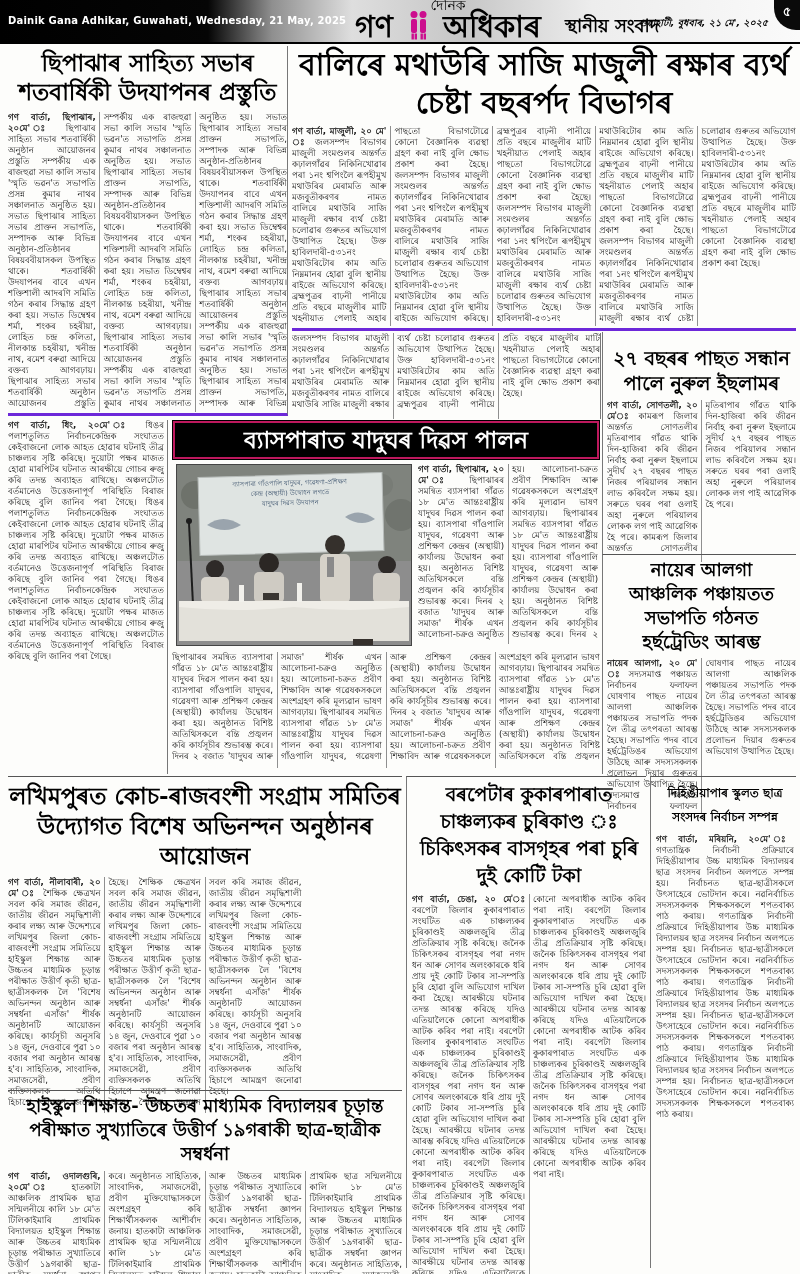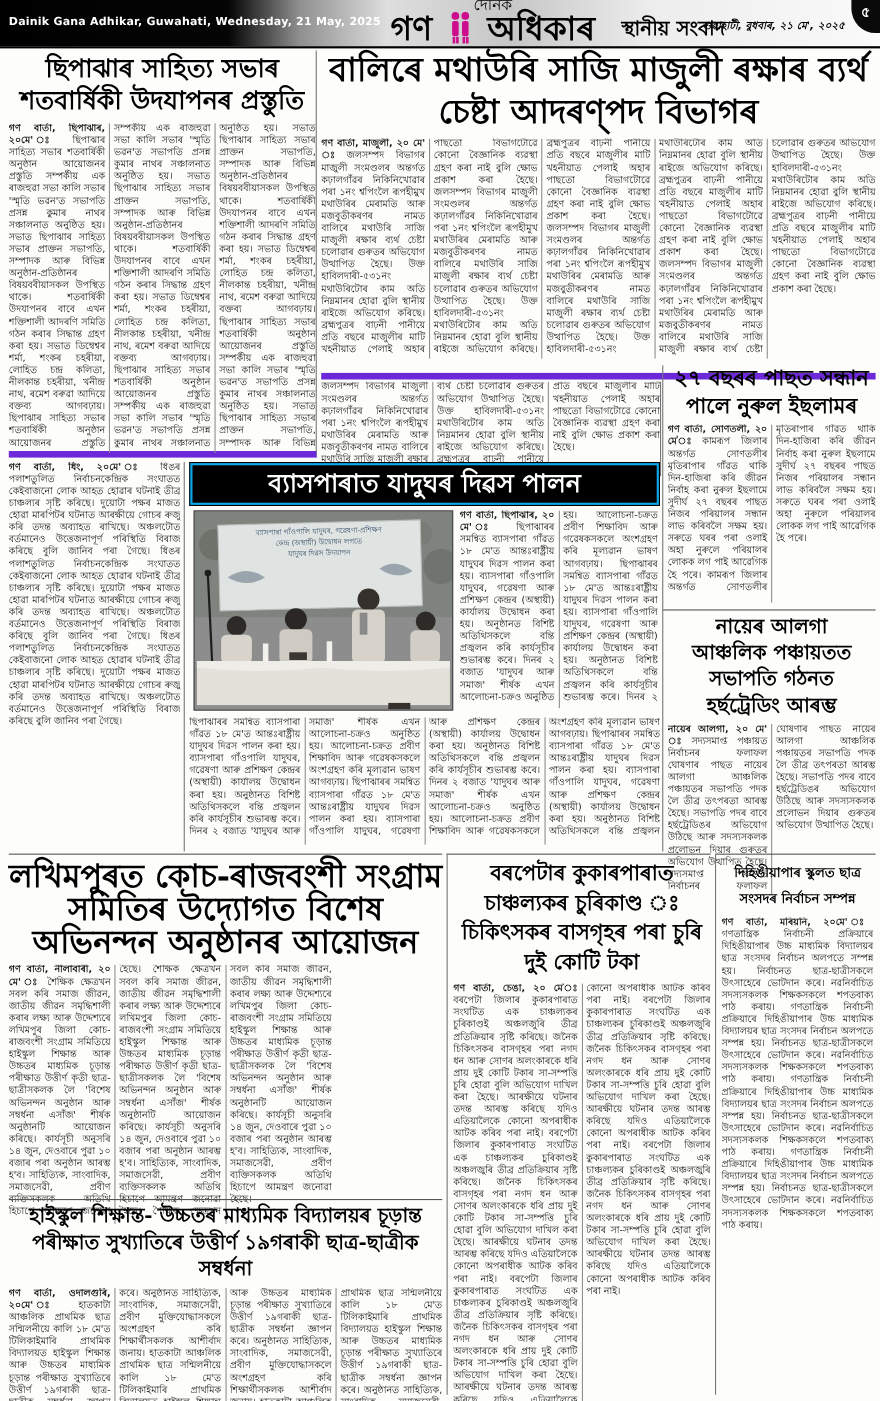--- a/index.html
+++ b/index.html
@@ -23,26 +23,26 @@
   
   .art{position:absolute;box-sizing:border-box;}
   .hl{font-family:"DejaVu Serif",serif;font-weight:bold;text-align:center;color:#000;margin:0;}
   .body-text{font-size:8.6px;line-height:1.28;text-align:justify;color:#161616;overflow:hidden;word-break:break-word;hyphens:auto;}
   .byline{font-weight:bold;}
   .cols-2{column-count:2;column-gap:8px;column-rule:1px solid #8f8f8f;column-fill:auto;}
   .cols-3{column-count:3;column-gap:8px;column-rule:1px solid #8f8f8f;column-fill:auto;}
   .cols-4{column-count:4;column-gap:8px;column-rule:1px solid #8f8f8f;column-fill:auto;}
   .cols-5{column-count:5;column-gap:8px;column-rule:1px solid #8f8f8f;column-fill:auto;}
   .rule-r{border-right:1px solid #777;}
-  .rule-b{border-bottom:6px solid #6d28d9;}
+  .rule-b{border-bottom:3px solid #6d28d9;}
   .rule-t{border-top:1px solid #555;}
   .rule-l{border-left:1px solid #777;}
 
   
-  .banner-frame{border:1px solid #000;padding:2px;background:#0ea5e9;}
+  .banner-frame{border:1px solid #000;padding:2px;background:#be185d;}
   .banner-inner{background:#000;color:#fff;text-align:center;font-family:"DejaVu Serif",serif;font-weight:bold;font-size:23px;line-height:34px;}
 
   
   .boxed-hl{border:1px solid #000;padding:6px 4px;}
 
   
   .photo{position:absolute;left:4px;top:4px;width:234px;height:180px;background:#8d8d8d;border:1px solid #444;overflow:hidden;}
   .photo svg{display:block;}
   .photo-banner-text{position:absolute;left:28px;top:14px;width:170px;color:#39506b;font-size:6.5px;line-height:1.5;text-align:center;transform:rotate(-1.5deg);}
 </style>
@@ -79,32 +79,32 @@
 
   <article class="art rule-r rule-b" style="left:8px;top:46px;width:280px;height:370px;">
     <h2 class="hl" style="font-size:23px;line-height:29px;margin:2px 0 6px;">ছিপাঝাৰ সাহিত্য সভাৰ শতবাৰ্ষিকী উদযাপনৰ প্ৰস্তুতি</h2>
     <div class="body-text cols-3" style="height:300px;">
       <b class="byline">গণ বাৰ্তা, ছিপাঝাৰ, ২০মে' ঃ</b>
       <span>ছিপাঝাৰ সাহিত্য সভাৰ শতবাৰ্ষিকী অনুষ্ঠান আয়োজনৰ প্ৰস্তুতি সম্পৰ্কীয় এক ৰাজহুৱা সভা কালি সভাৰ 'স্মৃতি ভৱন'ত সভাপতি প্ৰসন্ন কুমাৰ নাথৰ সঞ্চালনাত অনুষ্ঠিত হয়। সভাত ছিপাঝাৰ সাহিত্য সভাৰ প্ৰাক্তন সভাপতি, সম্পাদক আৰু বিভিন্ন অনুষ্ঠান-প্ৰতিষ্ঠানৰ বিষয়ববীয়াসকল উপস্থিত থাকে। শতবাৰ্ষিকী উদযাপনৰ বাবে এখন শক্তিশালী আদৰণি সমিতি গঠন কৰাৰ সিদ্ধান্ত গ্ৰহণ কৰা হয়। সভাত ডিম্বেশ্বৰ শৰ্মা, শংকৰ চহৰীয়া, লোহিত চন্দ্ৰ কলিতা, নীলকান্ত চহৰীয়া, খনীন্দ্ৰ নাথ, ৰমেশ বৰুৱা আদিয়ে বক্তব্য আগবঢ়ায়। ছিপাঝাৰ সাহিত্য সভাৰ শতবাৰ্ষিকী অনুষ্ঠান আয়োজনৰ প্ৰস্তুতি সম্পৰ্কীয় এক ৰাজহুৱা সভা কালি সভাৰ 'স্মৃতি ভৱন'ত সভাপতি প্ৰসন্ন কুমাৰ নাথৰ সঞ্চালনাত অনুষ্ঠিত হয়। সভাত ছিপাঝাৰ সাহিত্য সভাৰ প্ৰাক্তন সভাপতি, সম্পাদক আৰু বিভিন্ন অনুষ্ঠান-প্ৰতিষ্ঠানৰ বিষয়ববীয়াসকল উপস্থিত থাকে। শতবাৰ্ষিকী উদযাপনৰ বাবে এখন শক্তিশালী আদৰণি সমিতি গঠন কৰাৰ সিদ্ধান্ত গ্ৰহণ কৰা হয়। সভাত ডিম্বেশ্বৰ শৰ্মা, শংকৰ চহৰীয়া, লোহিত চন্দ্ৰ কলিতা, নীলকান্ত চহৰীয়া, খনীন্দ্ৰ নাথ, ৰমেশ বৰুৱা আদিয়ে বক্তব্য আগবঢ়ায়। ছিপাঝাৰ সাহিত্য সভাৰ শতবাৰ্ষিকী অনুষ্ঠান আয়োজনৰ প্ৰস্তুতি সম্পৰ্কীয় এক ৰাজহুৱা সভা কালি সভাৰ 'স্মৃতি ভৱন'ত সভাপতি প্ৰসন্ন কুমাৰ নাথৰ সঞ্চালনাত অনুষ্ঠিত হয়। সভাত ছিপাঝাৰ সাহিত্য সভাৰ প্ৰাক্তন সভাপতি, সম্পাদক আৰু বিভিন্ন অনুষ্ঠান-প্ৰতিষ্ঠানৰ বিষয়ববীয়াসকল উপস্থিত থাকে। শতবাৰ্ষিকী উদযাপনৰ বাবে এখন শক্তিশালী আদৰণি সমিতি গঠন কৰাৰ সিদ্ধান্ত গ্ৰহণ কৰা হয়। সভাত ডিম্বেশ্বৰ শৰ্মা, শংকৰ চহৰীয়া, লোহিত চন্দ্ৰ কলিতা, নীলকান্ত চহৰীয়া, খনীন্দ্ৰ নাথ, ৰমেশ বৰুৱা আদিয়ে বক্তব্য আগবঢ়ায়। ছিপাঝাৰ সাহিত্য সভাৰ শতবাৰ্ষিকী অনুষ্ঠান আয়োজনৰ প্ৰস্তুতি সম্পৰ্কীয় এক ৰাজহুৱা সভা কালি সভাৰ 'স্মৃতি ভৱন'ত সভাপতি প্ৰসন্ন কুমাৰ নাথৰ সঞ্চালনাত অনুষ্ঠিত হয়। সভাত ছিপাঝাৰ সাহিত্য সভাৰ প্ৰাক্তন সভাপতি, সম্পাদক আৰু বিভিন্ন অনুষ্ঠান-প্ৰতিষ্ঠানৰ বিষয়ববীয়াসকল উপস্থিত থাকে। শতবাৰ্ষিকী উদযাপনৰ বাবে এখন শক্তিশালী আদৰণি সমিতি গঠন কৰাৰ সিদ্ধান্ত গ্ৰহণ কৰা হয়। সভাত ডিম্বেশ্বৰ শৰ্মা, শংকৰ চহৰীয়া, লোহিত চন্দ্ৰ কলিতা, নীলকান্ত চহৰীয়া, খনীন্দ্ৰ নাথ, ৰমেশ বৰুৱা আদিয়ে বক্তব্য আগবঢ়ায়।</span>
     </div>
   </article>
 
   <article class="art" style="left:292px;top:46px;width:504px;height:372px;">
-    <h1 class="hl" style="font-size:30px;line-height:38px;margin:0 0 4px;">বালিৰে মথাউৰি সাজি মাজুলী ৰক্ষাৰ ব্যৰ্থ চেষ্টা আদৰণ্পদ বিভাগৰ</h1>
-    <div class="body-text cols-5 rule-b" style="height:200px;padding-bottom:13px;">
+    <h1 class="hl" style="font-size:30px;line-height:38px;margin:0 0 4px;">বালিৰে মথাউৰি সাজি মাজুলী ৰক্ষাৰ ব্যৰ্থ চেষ্টা বছৰৰ্পদ বিভাগৰ</h1>
+    <div class="body-text cols-5 rule-b" style="height:200px;padding-bottom:2px;">
       <b class="byline">গণ বাৰ্তা, মাজুলী, ২০ মে' ঃ</b>
       <span>জলসম্পদ বিভাগৰ মাজুলী সংমণ্ডলৰ অন্তৰ্গত কঢ়ালগাঁৱৰ নিকিনিখোৱাৰ পৰা ১নং শ্বপিংলৈ ৰূপহীমুখ মথাউৰিৰ মেৰামতি আৰু মজবুতীকৰণৰ নামত বালিৰে মথাউৰি সাজি মাজুলী ৰক্ষাৰ ব্যৰ্থ চেষ্টা চলোৱাৰ গুৰুতৰ অভিযোগ উত্থাপিত হৈছে। উক্ত হাবিলদাৰী-৫৩১নং মথাউৰিটোৰ কাম অতি নিম্নমানৰ হোৱা বুলি স্থানীয় ৰাইজে অভিযোগ কৰিছে। ব্ৰহ্মপুত্ৰৰ বাঢ়নী পানীয়ে প্ৰতি বছৰে মাজুলীৰ মাটি খহনীয়াত পেলাই অহাৰ পাছতো বিভাগটোৱে কোনো বৈজ্ঞানিক ব্যৱস্থা গ্ৰহণ কৰা নাই বুলি ক্ষোভ প্ৰকাশ কৰা হৈছে। জলসম্পদ বিভাগৰ মাজুলী সংমণ্ডলৰ অন্তৰ্গত কঢ়ালগাঁৱৰ নিকিনিখোৱাৰ পৰা ১নং শ্বপিংলৈ ৰূপহীমুখ মথাউৰিৰ মেৰামতি আৰু মজবুতীকৰণৰ নামত বালিৰে মথাউৰি সাজি মাজুলী ৰক্ষাৰ ব্যৰ্থ চেষ্টা চলোৱাৰ গুৰুতৰ অভিযোগ উত্থাপিত হৈছে। উক্ত হাবিলদাৰী-৫৩১নং মথাউৰিটোৰ কাম অতি নিম্নমানৰ হোৱা বুলি স্থানীয় ৰাইজে অভিযোগ কৰিছে। ব্ৰহ্মপুত্ৰৰ বাঢ়নী পানীয়ে প্ৰতি বছৰে মাজুলীৰ মাটি খহনীয়াত পেলাই অহাৰ পাছতো বিভাগটোৱে কোনো বৈজ্ঞানিক ব্যৱস্থা গ্ৰহণ কৰা নাই বুলি ক্ষোভ প্ৰকাশ কৰা হৈছে। জলসম্পদ বিভাগৰ মাজুলী সংমণ্ডলৰ অন্তৰ্গত কঢ়ালগাঁৱৰ নিকিনিখোৱাৰ পৰা ১নং শ্বপিংলৈ ৰূপহীমুখ মথাউৰিৰ মেৰামতি আৰু মজবুতীকৰণৰ নামত বালিৰে মথাউৰি সাজি মাজুলী ৰক্ষাৰ ব্যৰ্থ চেষ্টা চলোৱাৰ গুৰুতৰ অভিযোগ উত্থাপিত হৈছে। উক্ত হাবিলদাৰী-৫৩১নং মথাউৰিটোৰ কাম অতি নিম্নমানৰ হোৱা বুলি স্থানীয় ৰাইজে অভিযোগ কৰিছে। ব্ৰহ্মপুত্ৰৰ বাঢ়নী পানীয়ে প্ৰতি বছৰে মাজুলীৰ মাটি খহনীয়াত পেলাই অহাৰ পাছতো বিভাগটোৱে কোনো বৈজ্ঞানিক ব্যৱস্থা গ্ৰহণ কৰা নাই বুলি ক্ষোভ প্ৰকাশ কৰা হৈছে। জলসম্পদ বিভাগৰ মাজুলী সংমণ্ডলৰ অন্তৰ্গত কঢ়ালগাঁৱৰ নিকিনিখোৱাৰ পৰা ১নং শ্বপিংলৈ ৰূপহীমুখ মথাউৰিৰ মেৰামতি আৰু মজবুতীকৰণৰ নামত বালিৰে মথাউৰি সাজি মাজুলী ৰক্ষাৰ ব্যৰ্থ চেষ্টা চলোৱাৰ গুৰুতৰ অভিযোগ উত্থাপিত হৈছে। উক্ত হাবিলদাৰী-৫৩১নং মথাউৰিটোৰ কাম অতি নিম্নমানৰ হোৱা বুলি স্থানীয় ৰাইজে অভিযোগ কৰিছে। ব্ৰহ্মপুত্ৰৰ বাঢ়নী পানীয়ে প্ৰতি বছৰে মাজুলীৰ মাটি খহনীয়াত পেলাই অহাৰ পাছতো বিভাগটোৱে কোনো বৈজ্ঞানিক ব্যৱস্থা গ্ৰহণ কৰা নাই বুলি ক্ষোভ প্ৰকাশ কৰা হৈছে।</span>
     </div>
     <div class="body-text cols-3 rule-r" style="width:308px;height:86px;margin-top:2px;">
       <span>জলসম্পদ বিভাগৰ মাজুলী সংমণ্ডলৰ অন্তৰ্গত কঢ়ালগাঁৱৰ নিকিনিখোৱাৰ পৰা ১নং শ্বপিংলৈ ৰূপহীমুখ মথাউৰিৰ মেৰামতি আৰু মজবুতীকৰণৰ নামত বালিৰে মথাউৰি সাজি মাজুলী ৰক্ষাৰ ব্যৰ্থ চেষ্টা চলোৱাৰ গুৰুতৰ অভিযোগ উত্থাপিত হৈছে। উক্ত হাবিলদাৰী-৫৩১নং মথাউৰিটোৰ কাম অতি নিম্নমানৰ হোৱা বুলি স্থানীয় ৰাইজে অভিযোগ কৰিছে। ব্ৰহ্মপুত্ৰৰ বাঢ়নী পানীয়ে প্ৰতি বছৰে মাজুলীৰ মাটি খহনীয়াত পেলাই অহাৰ পাছতো বিভাগটোৱে কোনো বৈজ্ঞানিক ব্যৱস্থা গ্ৰহণ কৰা নাই বুলি ক্ষোভ প্ৰকাশ কৰা হৈছে।</span>
     </div>
   </article>
 
   <article class="art rule-l" style="left:602px;top:332px;width:194px;height:222px;padding-left:4px;">
-    <h2 class="hl" style="font-size:19px;line-height:25px;margin:0 0 4px;">২৭ বছৰৰ পাছত সন্ধান পালে নুৰুল ইছলামৰ</h2>
+    <h2 class="hl" style="font-size:19px;line-height:25px;margin:14px 0 4px;">২৭ বছৰৰ পাছত সন্ধান পালে নুৰুল ইছলামৰ</h2>
     <div class="body-text cols-2" style="height:162px;">
       <b class="byline">গণ বাৰ্তা, সোণতলী, ২০ মে'ঃ</b>
       <span>কামৰূপ জিলাৰ অন্তৰ্গত সোণতলীৰ মৃতিৰাপাৰ গাঁৱত থাকি দিন-হাজিৰা কৰি জীৱন নিৰ্বাহ কৰা নুৰুল ইছলামে সুদীৰ্ঘ ২৭ বছৰৰ পাছত নিজৰ পৰিয়ালৰ সন্ধান লাভ কৰিবলৈ সক্ষম হয়। সৰুতে ঘৰৰ পৰা ওলাই অহা নুৰুলে পৰিয়ালৰ লোকক লগ পাই আৱেগিক হৈ পৰে। কামৰূপ জিলাৰ অন্তৰ্গত সোণতলীৰ মৃতিৰাপাৰ গাঁৱত থাকি দিন-হাজিৰা কৰি জীৱন নিৰ্বাহ কৰা নুৰুল ইছলামে সুদীৰ্ঘ ২৭ বছৰৰ পাছত নিজৰ পৰিয়ালৰ সন্ধান লাভ কৰিবলৈ সক্ষম হয়। সৰুতে ঘৰৰ পৰা ওলাই অহা নুৰুলে পৰিয়ালৰ লোকক লগ পাই আৱেগিক হৈ পৰে।</span>
     </div>
   </article>
 
   <article class="art rule-l rule-t" style="left:602px;top:554px;width:194px;height:220px;padding-left:4px;padding-top:3px;">
     <h2 class="hl" style="font-size:18px;line-height:24px;margin:0 15px 4px;">নায়েৰ আলগা আঞ্চলিক পঞ্চায়তত সভাপতি গঠনত হৰ্ছট্ৰেডিং আৰম্ভ</h2>
     <div class="body-text cols-2" style="height:156px;">
       <b class="byline">নায়েৰ আলগা, ২০ মে' ঃ</b>
@@ -168,21 +168,21 @@
         <b class="byline">গণ বাৰ্তা, ছিপাঝাৰ, ২০ মে' ঃ</b>
         <span>ছিপাঝাৰৰ সমন্বিত ব্যাসপাৰা গাঁৱত ১৮ মে'ত আন্তঃৰাষ্ট্ৰীয় যাদুঘৰ দিৱস পালন কৰা হয়। ব্যাসপাৰা গাঁওপালি যাদুঘৰ, গৱেষণা আৰু প্ৰশিক্ষণ কেন্দ্ৰৰ (অস্থায়ী) কাৰ্যালয় উদ্বোধন কৰা হয়। অনুষ্ঠানত বিশিষ্ট অতিথিসকলে বন্তি প্ৰজ্বলন কৰি কাৰ্যসূচীৰ শুভাৰম্ভ কৰে। দিনৰ ২ বজাত 'যাদুঘৰ আৰু সমাজ' শীৰ্ষক এখন আলোচনা-চক্ৰও অনুষ্ঠিত হয়। আলোচনা-চক্ৰত প্ৰবীণ শিক্ষাবিদ আৰু গৱেষকসকলে অংশগ্ৰহণ কৰি মূল্যৱান ভাষণ আগবঢ়ায়। ছিপাঝাৰৰ সমন্বিত ব্যাসপাৰা গাঁৱত ১৮ মে'ত আন্তঃৰাষ্ট্ৰীয় যাদুঘৰ দিৱস পালন কৰা হয়। ব্যাসপাৰা গাঁওপালি যাদুঘৰ, গৱেষণা আৰু প্ৰশিক্ষণ কেন্দ্ৰৰ (অস্থায়ী) কাৰ্যালয় উদ্বোধন কৰা হয়। অনুষ্ঠানত বিশিষ্ট অতিথিসকলে বন্তি প্ৰজ্বলন কৰি কাৰ্যসূচীৰ শুভাৰম্ভ কৰে। দিনৰ ২ বজাত 'যাদুঘৰ আৰু সমাজ' শীৰ্ষক এখন আলোচনা-চক্ৰও অনুষ্ঠিত হয়। আলোচনা-চক্ৰত প্ৰবীণ শিক্ষাবিদ আৰু গৱেষকসকলে অংশগ্ৰহণ কৰি মূল্যৱান ভাষণ আগবঢ়ায়।</span>
       </div>
     </div>
     <div class="body-text cols-4" style="height:116px;margin-top:4px;">
       <span>ছিপাঝাৰৰ সমন্বিত ব্যাসপাৰা গাঁৱত ১৮ মে'ত আন্তঃৰাষ্ট্ৰীয় যাদুঘৰ দিৱস পালন কৰা হয়। ব্যাসপাৰা গাঁওপালি যাদুঘৰ, গৱেষণা আৰু প্ৰশিক্ষণ কেন্দ্ৰৰ (অস্থায়ী) কাৰ্যালয় উদ্বোধন কৰা হয়। অনুষ্ঠানত বিশিষ্ট অতিথিসকলে বন্তি প্ৰজ্বলন কৰি কাৰ্যসূচীৰ শুভাৰম্ভ কৰে। দিনৰ ২ বজাত 'যাদুঘৰ আৰু সমাজ' শীৰ্ষক এখন আলোচনা-চক্ৰও অনুষ্ঠিত হয়। আলোচনা-চক্ৰত প্ৰবীণ শিক্ষাবিদ আৰু গৱেষকসকলে অংশগ্ৰহণ কৰি মূল্যৱান ভাষণ আগবঢ়ায়। ছিপাঝাৰৰ সমন্বিত ব্যাসপাৰা গাঁৱত ১৮ মে'ত আন্তঃৰাষ্ট্ৰীয় যাদুঘৰ দিৱস পালন কৰা হয়। ব্যাসপাৰা গাঁওপালি যাদুঘৰ, গৱেষণা আৰু প্ৰশিক্ষণ কেন্দ্ৰৰ (অস্থায়ী) কাৰ্যালয় উদ্বোধন কৰা হয়। অনুষ্ঠানত বিশিষ্ট অতিথিসকলে বন্তি প্ৰজ্বলন কৰি কাৰ্যসূচীৰ শুভাৰম্ভ কৰে। দিনৰ ২ বজাত 'যাদুঘৰ আৰু সমাজ' শীৰ্ষক এখন আলোচনা-চক্ৰও অনুষ্ঠিত হয়। আলোচনা-চক্ৰত প্ৰবীণ শিক্ষাবিদ আৰু গৱেষকসকলে অংশগ্ৰহণ কৰি মূল্যৱান ভাষণ আগবঢ়ায়। ছিপাঝাৰৰ সমন্বিত ব্যাসপাৰা গাঁৱত ১৮ মে'ত আন্তঃৰাষ্ট্ৰীয় যাদুঘৰ দিৱস পালন কৰা হয়। ব্যাসপাৰা গাঁওপালি যাদুঘৰ, গৱেষণা আৰু প্ৰশিক্ষণ কেন্দ্ৰৰ (অস্থায়ী) কাৰ্যালয় উদ্বোধন কৰা হয়। অনুষ্ঠানত বিশিষ্ট অতিথিসকলে বন্তি প্ৰজ্বলন কৰি কাৰ্যসূচীৰ শুভাৰম্ভ কৰে। দিনৰ ২ বজাত 'যাদুঘৰ আৰু সমাজ' শীৰ্ষক এখন আলোচনা-চক্ৰও অনুষ্ঠিত হয়। আলোচনা-চক্ৰত প্ৰবীণ শিক্ষাবিদ আৰু গৱেষকসকলে অংশগ্ৰহণ কৰি মূল্যৱান ভাষণ আগবঢ়ায়।</span>
     </div>
   </article>
 
   <article class="art rule-t" style="left:8px;top:776px;width:394px;height:310px;padding-top:4px;">
-    <h2 class="hl" style="font-size:29px;line-height:30px;margin:0 0 6px;">লখিমপুৰত কোচ-ৰাজবংশী সংগ্ৰাম সমিতিৰ উদ্যোগত বিশেষ অভিনন্দন অনুষ্ঠানৰ আয়োজন</h2>
+    <h2 class="hl" style="font-size:23px;line-height:30px;margin:0 0 6px;">লখিমপুৰত কোচ-ৰাজবংশী সংগ্ৰাম সমিতিৰ উদ্যোগত বিশেষ অভিনন্দন অনুষ্ঠানৰ আয়োজন</h2>
     <div class="body-text cols-4" style="height:236px;">
       <b class="byline">গণ বাৰ্তা, নীলাবাৰী, ২০ মে' ঃ</b>
       <span>শৈক্ষিক ক্ষেত্ৰখন সবল কৰি সমাজ জীৱন, জাতীয় জীৱন সমৃদ্ধিশালী কৰাৰ লক্ষ্য আৰু উদ্দেশ্যৰে লখিমপুৰ জিলা কোচ-ৰাজবংশী সংগ্ৰাম সমিতিয়ে হাইস্কুল শিক্ষান্ত আৰু উচ্চতৰ মাধ্যমিক চূড়ান্ত পৰীক্ষাত উত্তীৰ্ণ কৃতী ছাত্ৰ-ছাত্ৰীসকলক লৈ 'বিশেষ অভিনন্দন অনুষ্ঠান আৰু সম্বৰ্ধনা এসাঁজ' শীৰ্ষক অনুষ্ঠানটি আয়োজন কৰিছে। কাৰ্যসূচী অনুসৰি ১৪ জুন, দেওবাৰে পুৱা ১০ বজাৰ পৰা অনুষ্ঠান আৰম্ভ হ'ব। সাহিত্যিক, সাংবাদিক, সমাজসেৱী, প্ৰবীণ ব্যক্তিসকলক অতিথি হিচাপে আমন্ত্ৰণ জনোৱা হৈছে। শৈক্ষিক ক্ষেত্ৰখন সবল কৰি সমাজ জীৱন, জাতীয় জীৱন সমৃদ্ধিশালী কৰাৰ লক্ষ্য আৰু উদ্দেশ্যৰে লখিমপুৰ জিলা কোচ-ৰাজবংশী সংগ্ৰাম সমিতিয়ে হাইস্কুল শিক্ষান্ত আৰু উচ্চতৰ মাধ্যমিক চূড়ান্ত পৰীক্ষাত উত্তীৰ্ণ কৃতী ছাত্ৰ-ছাত্ৰীসকলক লৈ 'বিশেষ অভিনন্দন অনুষ্ঠান আৰু সম্বৰ্ধনা এসাঁজ' শীৰ্ষক অনুষ্ঠানটি আয়োজন কৰিছে। কাৰ্যসূচী অনুসৰি ১৪ জুন, দেওবাৰে পুৱা ১০ বজাৰ পৰা অনুষ্ঠান আৰম্ভ হ'ব। সাহিত্যিক, সাংবাদিক, সমাজসেৱী, প্ৰবীণ ব্যক্তিসকলক অতিথি হিচাপে আমন্ত্ৰণ জনোৱা হৈছে। শৈক্ষিক ক্ষেত্ৰখন সবল কৰি সমাজ জীৱন, জাতীয় জীৱন সমৃদ্ধিশালী কৰাৰ লক্ষ্য আৰু উদ্দেশ্যৰে লখিমপুৰ জিলা কোচ-ৰাজবংশী সংগ্ৰাম সমিতিয়ে হাইস্কুল শিক্ষান্ত আৰু উচ্চতৰ মাধ্যমিক চূড়ান্ত পৰীক্ষাত উত্তীৰ্ণ কৃতী ছাত্ৰ-ছাত্ৰীসকলক লৈ 'বিশেষ অভিনন্দন অনুষ্ঠান আৰু সম্বৰ্ধনা এসাঁজ' শীৰ্ষক অনুষ্ঠানটি আয়োজন কৰিছে। কাৰ্যসূচী অনুসৰি ১৪ জুন, দেওবাৰে পুৱা ১০ বজাৰ পৰা অনুষ্ঠান আৰম্ভ হ'ব। সাহিত্যিক, সাংবাদিক, সমাজসেৱী, প্ৰবীণ ব্যক্তিসকলক অতিথি হিচাপে আমন্ত্ৰণ জনোৱা হৈছে।</span>
     </div>
   </article>
 
   <article class="art rule-t rule-l" style="left:406px;top:776px;width:240px;height:492px;padding:4px 0 0 5px;">
     <h2 class="hl" style="font-size:19px;line-height:27px;margin:0 0 5px;">বৰপেটাৰ কুকাৰপাৰাত চাঞ্চল্যকৰ চুৰিকাণ্ড ঃ চিকিৎসকৰ বাসগৃহৰ পৰা চুৰি দুই কোটি টকা</h2>
     <div class="body-text cols-2" style="height:394px;">
       <b class="byline">গণ বাৰ্তা, চেঙা, ২০ মে'ঃ</b>

